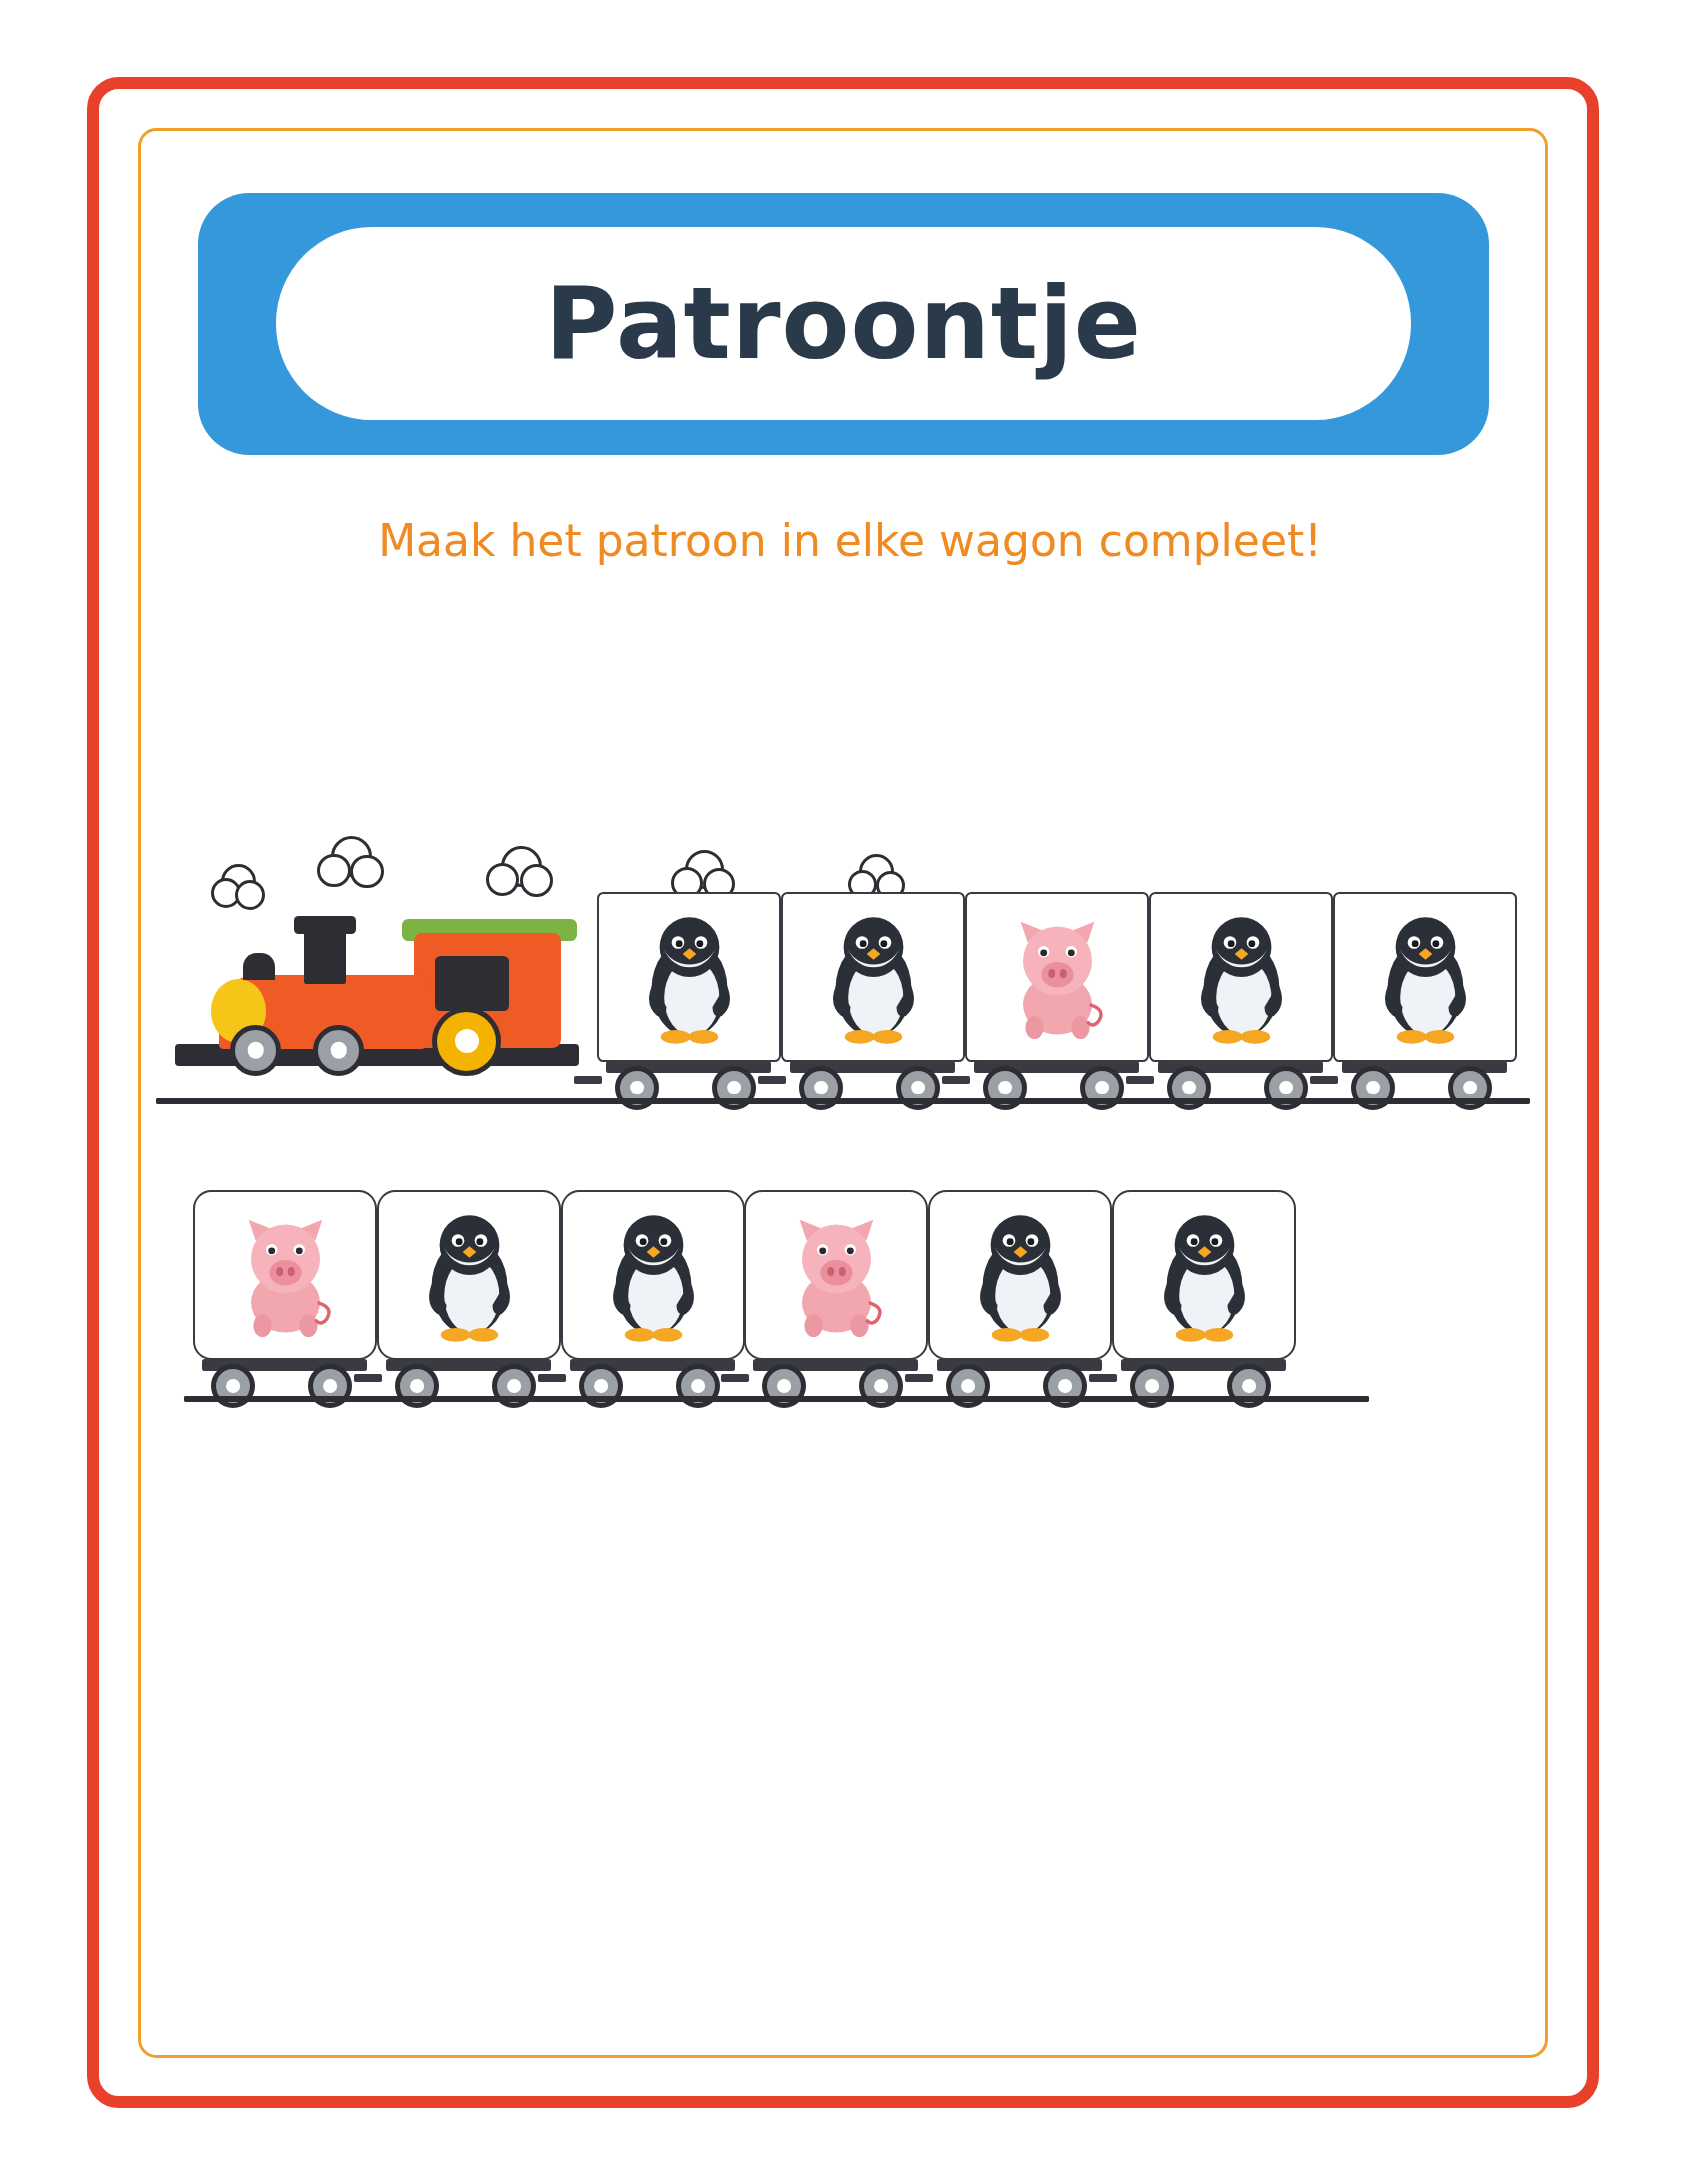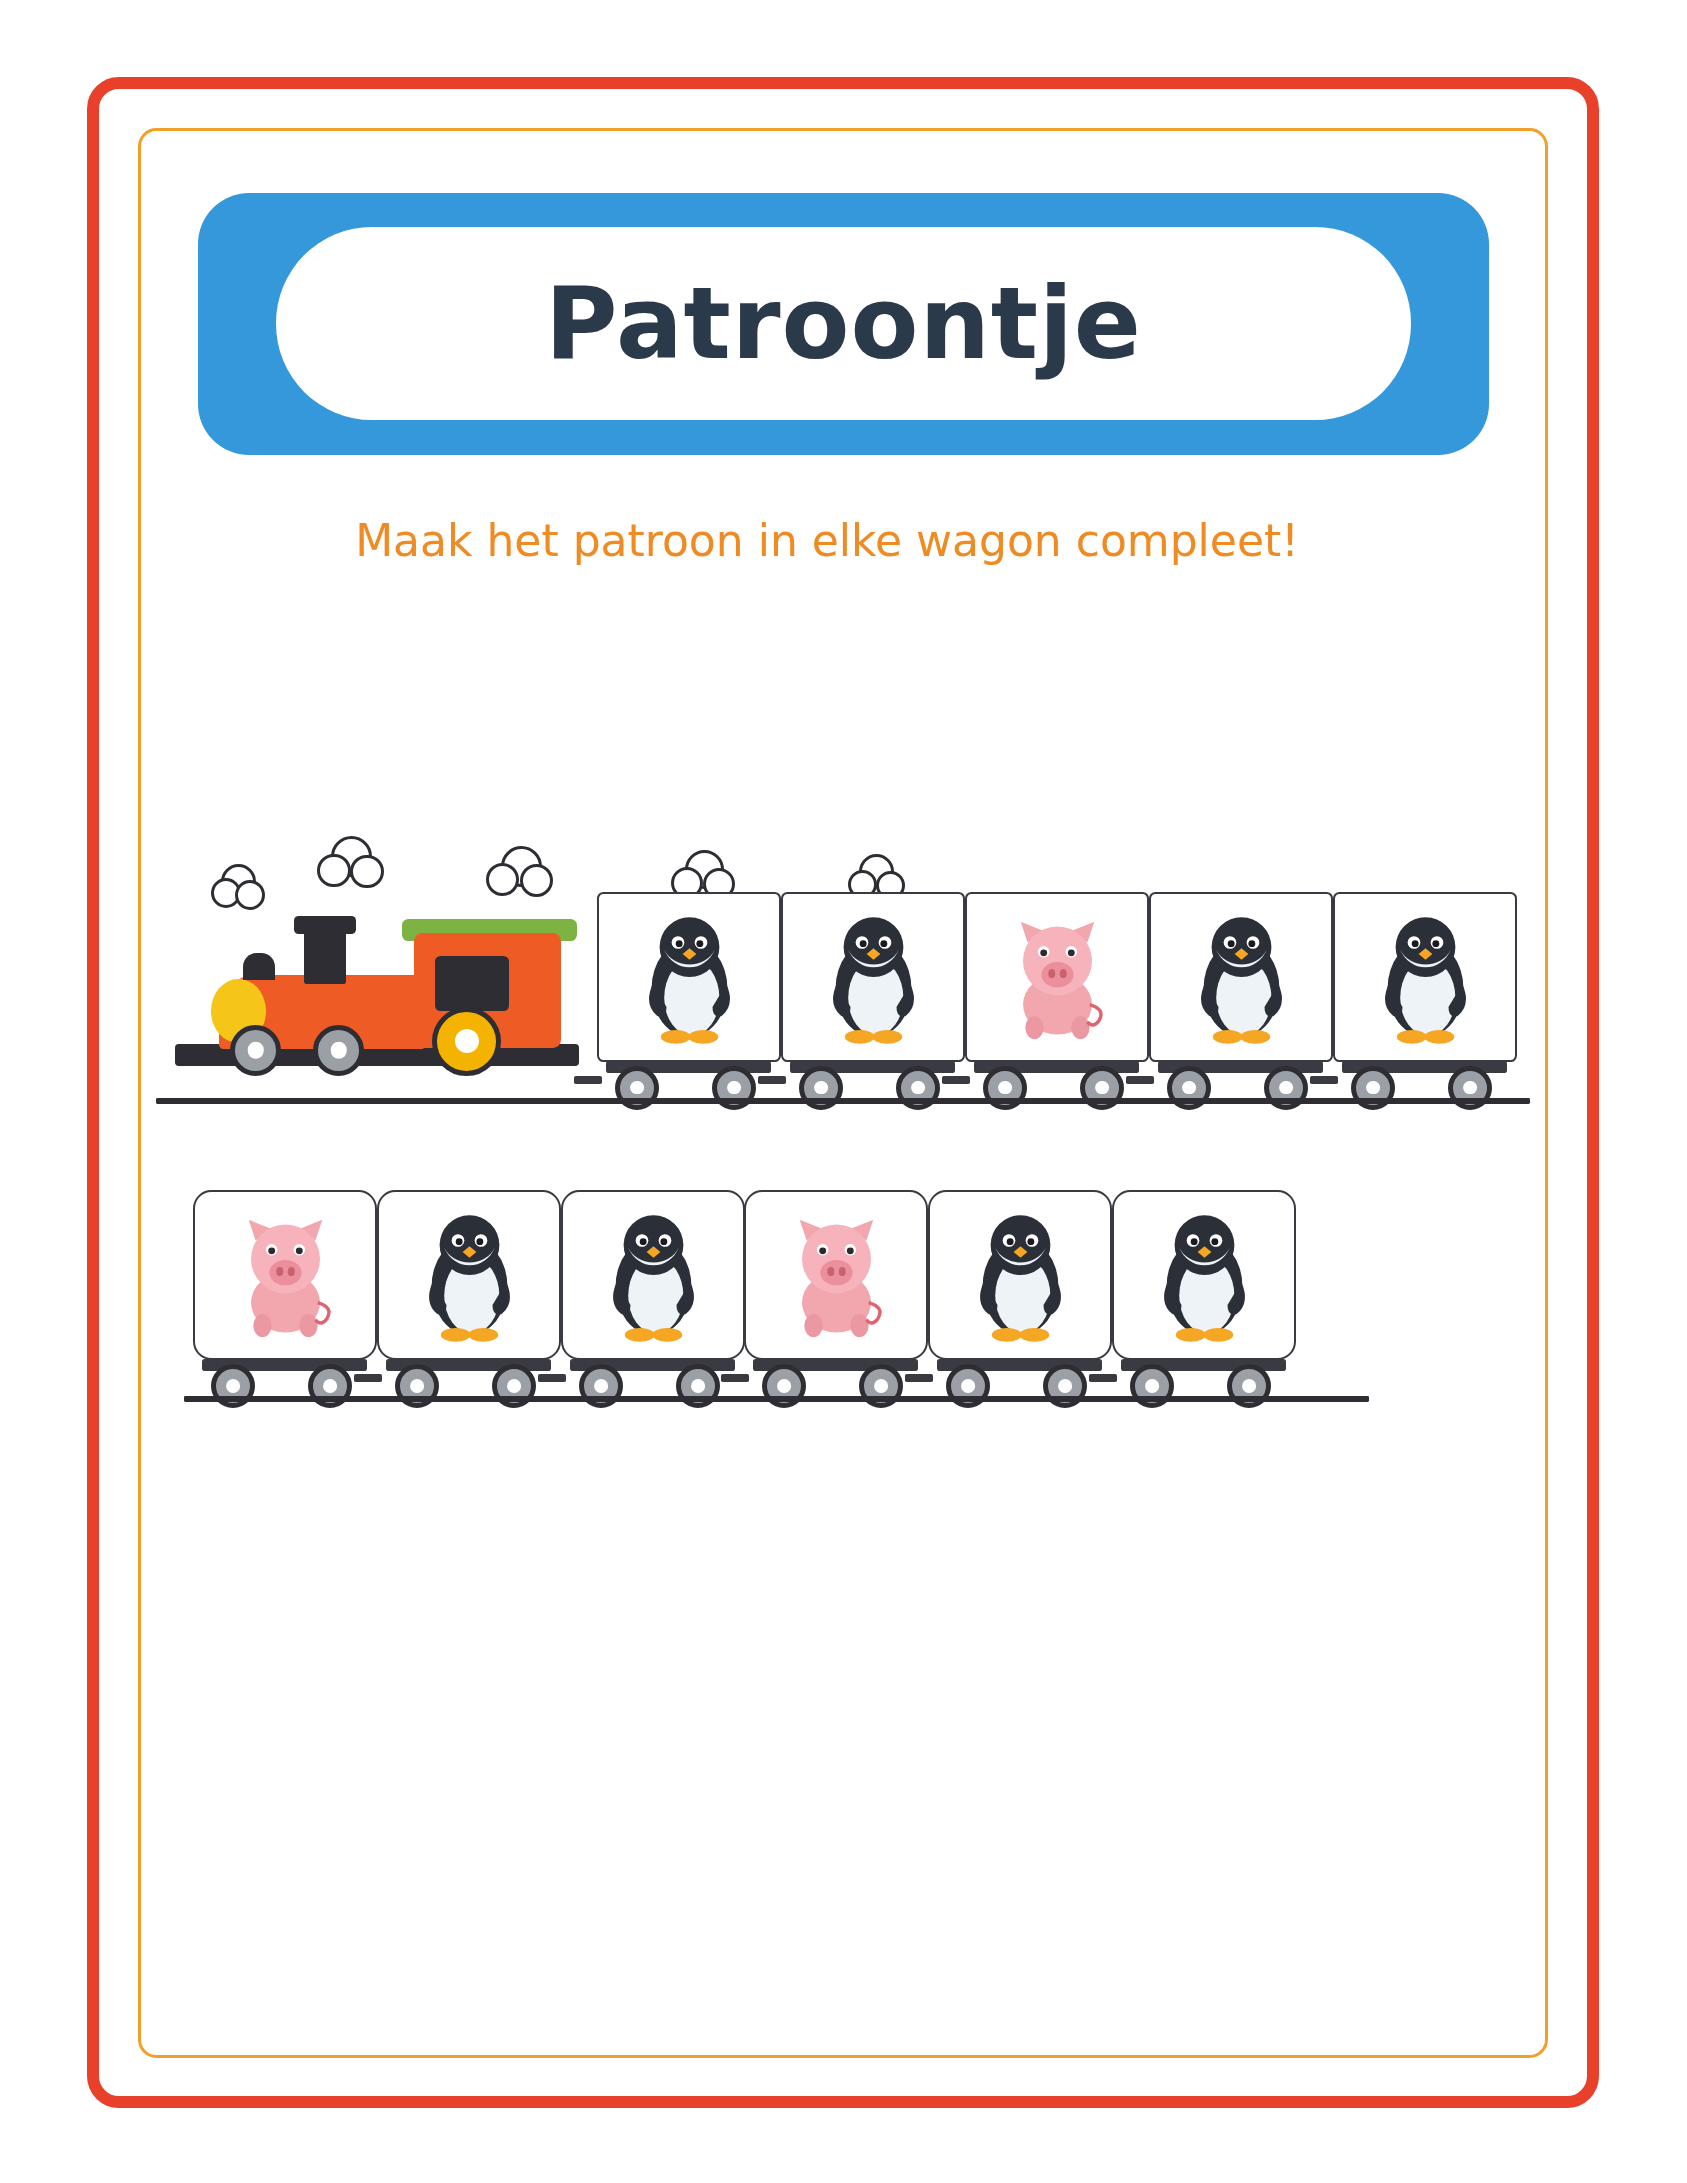--- a/index.html
+++ b/index.html
@@ -73,21 +73,21 @@
     font-size: 99px;
     font-weight: bold;
     color: #2b3a4a;
     letter-spacing: 0.9px;
     line-height: 1;
   }
 
   
   .subtitle {
     position: absolute;
-    left: 122px;
+    left: 145px;
     top: 515px;
     width: 1410px;
     text-align: center;
     font-family: "DejaVu Sans", sans-serif;
     font-size: 44px;
     color: #ef8b22;
     line-height: 1.2;
   }
 
   

